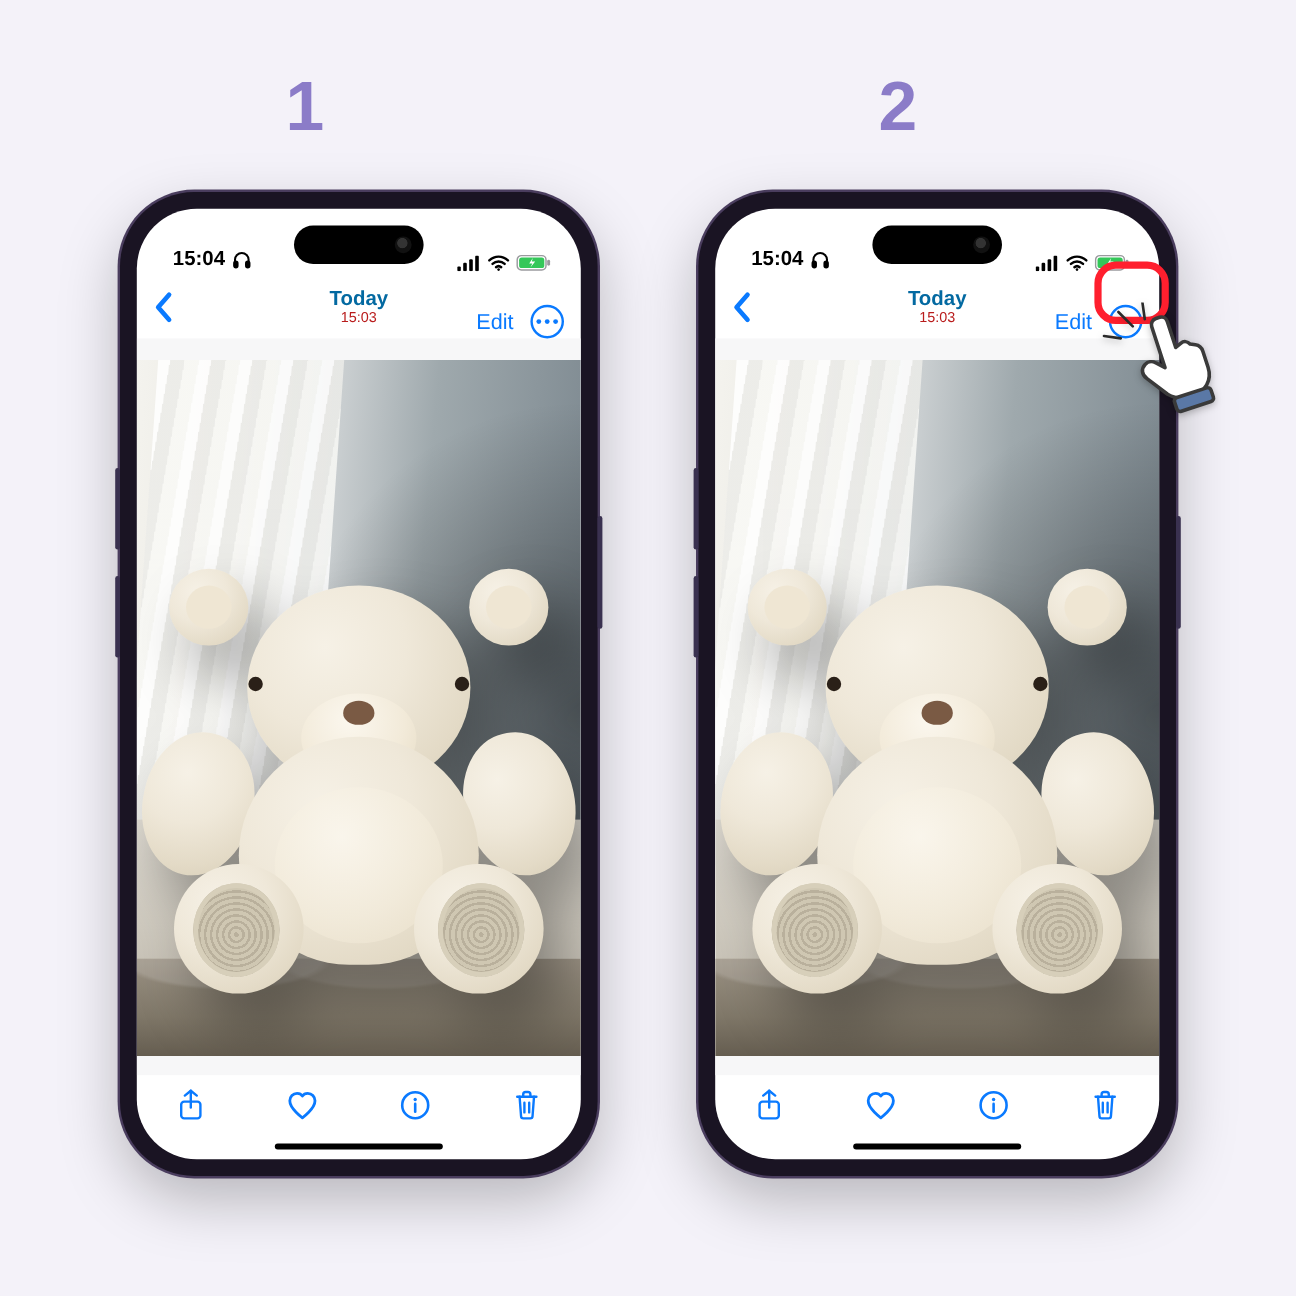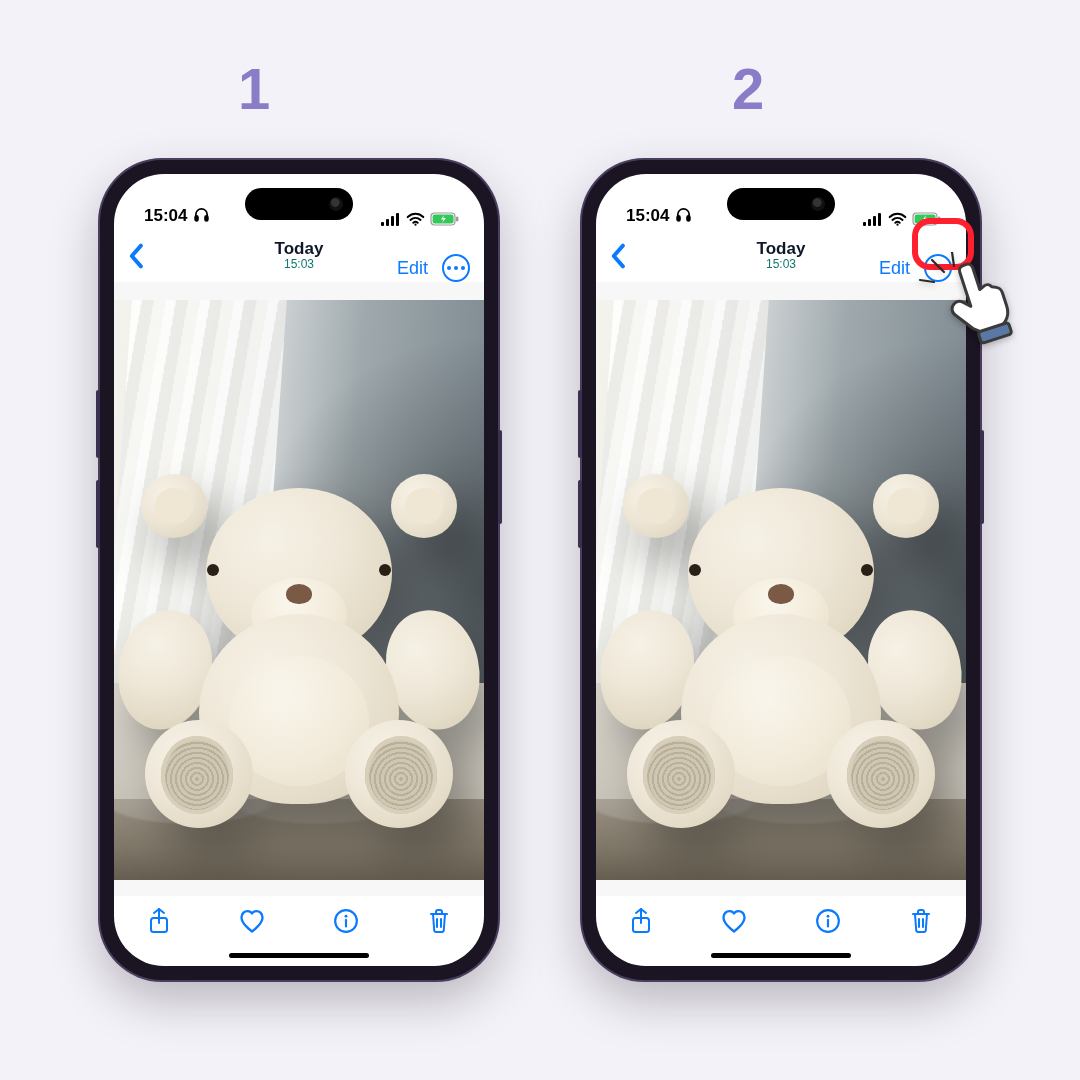--- a/index.html
+++ b/index.html
@@ -77,38 +77,38 @@
   .status-bar {
     height: 56px;
     display: flex;
     align-items: flex-end;
     justify-content: space-between;
     padding: 0 24px 4px 30px;
     font-size: 17px;
     font-weight: 600;
     color: #000;
   }
-  .sb-left { display:flex; gap:6px; }
+  .sb-left { display:flex; align-items:center; gap:6px; }
   .sb-right { display:flex; align-items:center; gap:5px; }
 
   
   .nav-bar {
     height: 52px;
     display: flex;
     align-items: center;
     padding: 0 14px;
     position: relative;
     color: #0a7aff;
   }
   .nav-title {
     position: absolute; left:0; right:0;
     text-align: center; pointer-events: none;
   }
-  .nav-title .t { color:#0f172a; font-size:17px; font-weight:600; line-height:1; }
-  .nav-title .s { color:#0f766e; font-size:12px; line-height:1.2; }
+  .nav-title .t { color:#0369a1; font-size:17px; font-weight:600; line-height:1; }
+  .nav-title .s { color:#b91c1c; font-size:12px; line-height:1.2; }
   .nav-right { margin-left:auto; display:flex; align-items:center; gap:14px;margin-top:24px; }
   .nav-edit { font-size:18px; }
   .more-btn {
     width:28px; height:28px; border:2px solid #0a7aff; border-radius:50%;
     display:flex; align-items:center; justify-content:center;
     position: relative;
   }
   .more-dots { display:flex; gap:3px; }
   .more-dots span { width:4px; height:4px; border-radius:50%; background:#0a7aff; }
 

